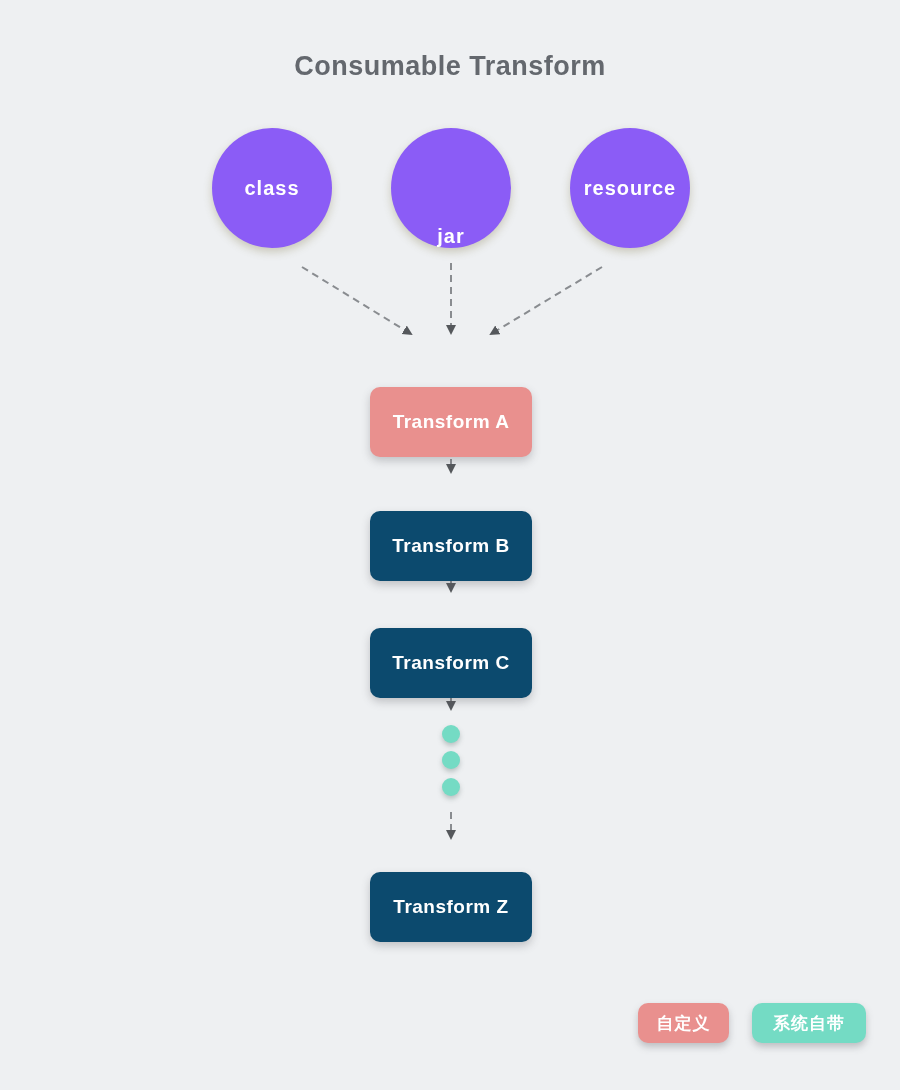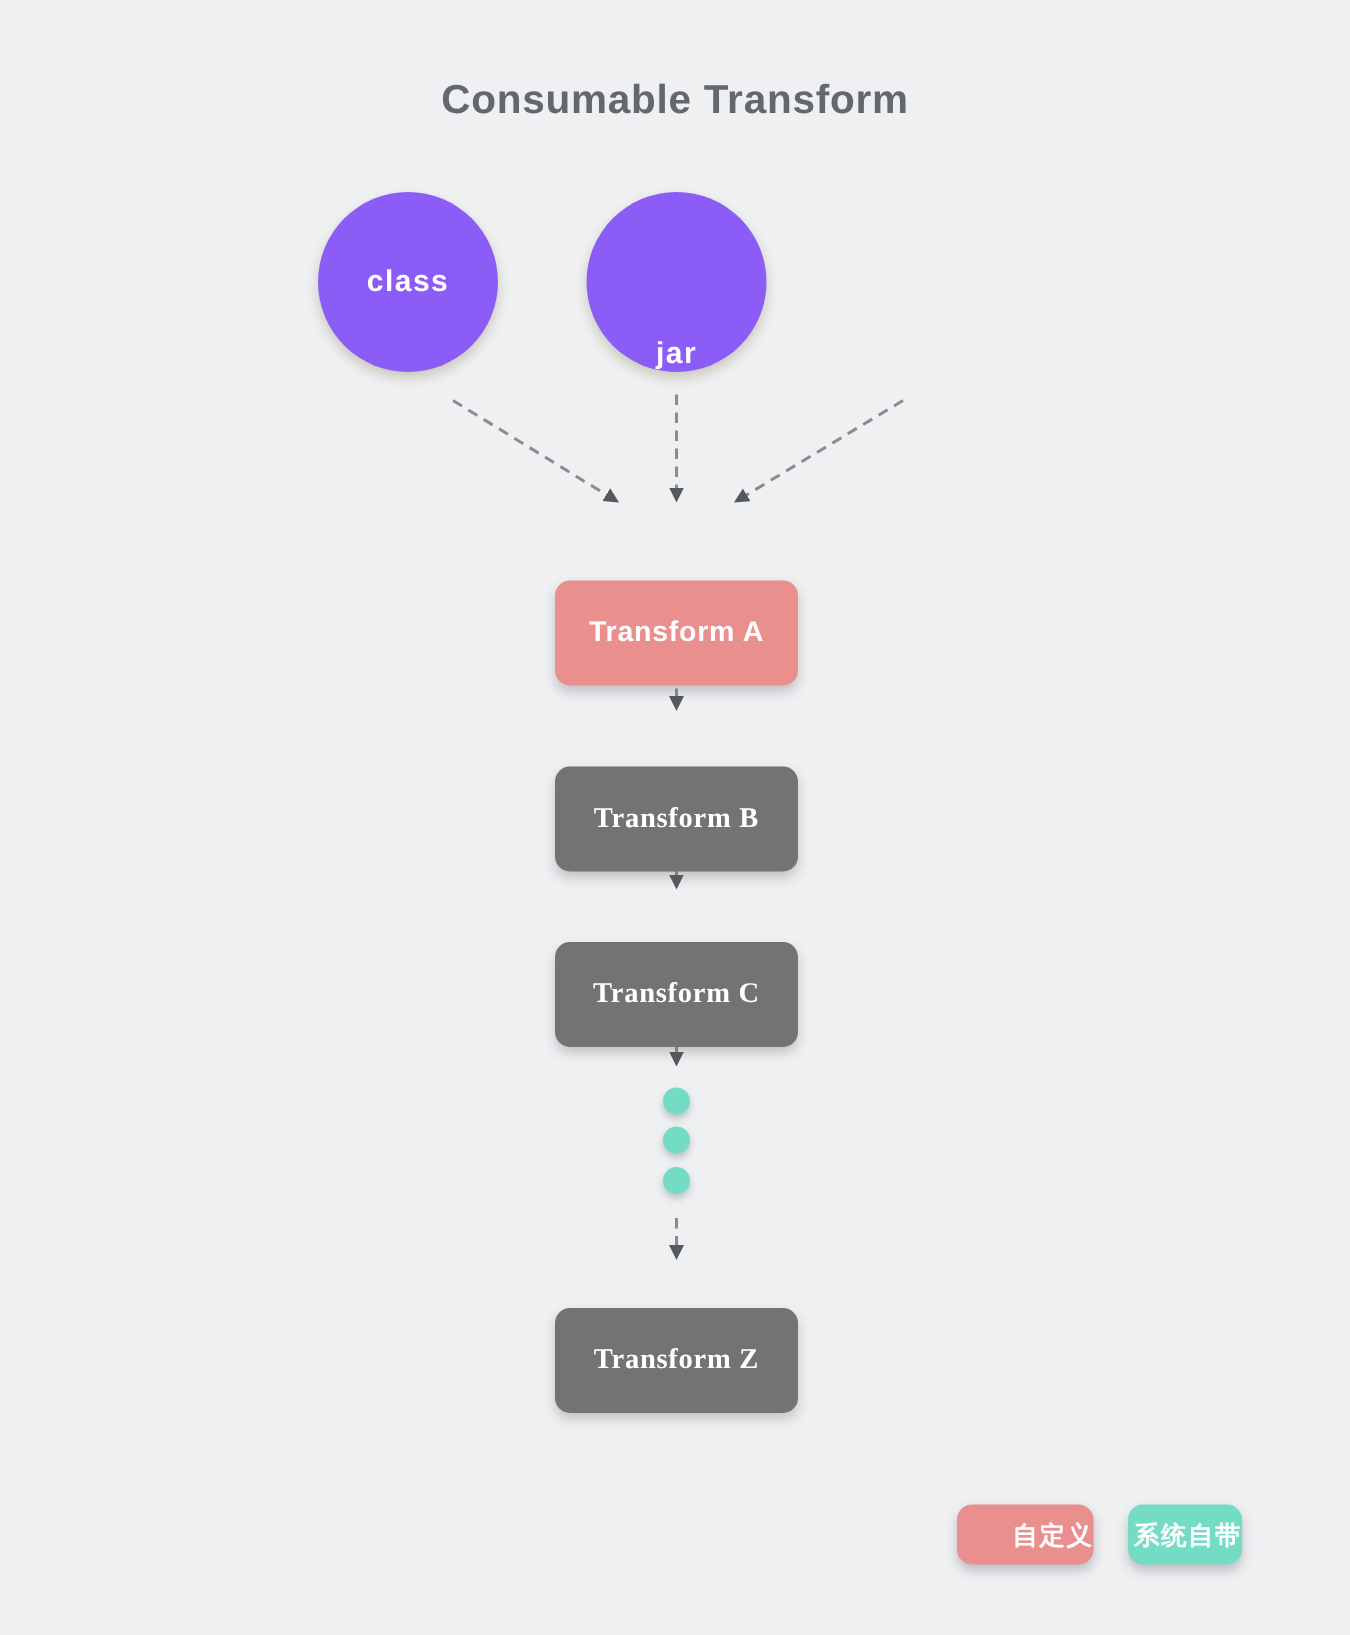--- a/index.html
+++ b/index.html
@@ -57,21 +57,21 @@
     align-items: center;
     justify-content: center;
     color: #ffffff;
     font-size: 19px;
     font-weight: bold;
     letter-spacing: 0.5px;
     box-shadow: 0 4px 8px rgba(90, 90, 95, 0.30);
     margin-top: 24px;
   }
   .transform-box.pink { background: #e9908e; }
-  .transform-box.teal { background: #737373; font-family: Liberation Serif, serif; }
+  .transform-box.teal { background: #0c4a6e; }
   .box-a { top: 363px; }
   .box-b { top: 487px; }
   .box-c { top: 604px; }
   .box-z { top: 848px; }
 
   .arrows-layer {
     position: absolute;
     top: 0;
     left: 0;
     width: 900px;
@@ -92,29 +92,29 @@
   .dot-2 { top: 751px; }
   .dot-3 { top: 778px; }
 
   .legend-badge {
     position: absolute;
     top: 1003px;
     height: 40px;
     border-radius: 10px;
     display: flex;
     align-items: center;
-    justify-content: flex-end;
+    justify-content: center;
     color: #ffffff;
     font-size: 17px;
     font-weight: bold;
     letter-spacing: 1px;
     box-shadow: 0 4px 7px rgba(100, 100, 105, 0.35);
   }
   .legend-custom { left: 638px; width: 91px; background: #e9908e; }
-  .legend-system { left: 752px; width: 76px; background: #74dbc4; }
+  .legend-system { left: 752px; width: 114px; background: #74dbc4; }
 </style>
 </head>
 <body>
 
 <div class="canvas">
 
   <div class="diagram-title">Consumable Transform</div>
 
   <svg class="arrows-layer" width="900" height="1090" viewBox="0 0 900 1090" xmlns="http://www.w3.org/2000/svg">
     <defs>
@@ -132,20 +132,23 @@
       <path d="M451,812 L451,838" marker-end="url(#arrowhead)"></path>
     </g>
   </svg>
 
   <div class="source-circle c1">
     <span>class</span>
   </div>
   <div class="source-circle c2">
     <span>jar</span>
   </div>
+  <div class="source-circle c3">
+    <span>resource</span>
+  </div>
 
   <div class="transform-box pink box-a">
     <span>Transform A</span>
   </div>
   <div class="transform-box teal box-b">
     <span>Transform B</span>
   </div>
   <div class="transform-box teal box-c">
     <span>Transform C</span>
   </div>

